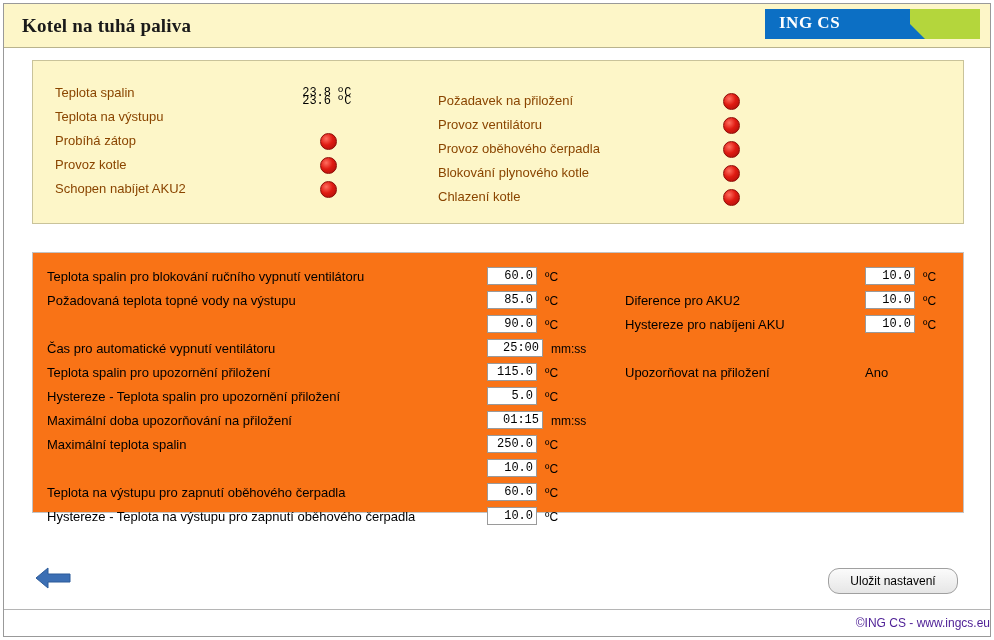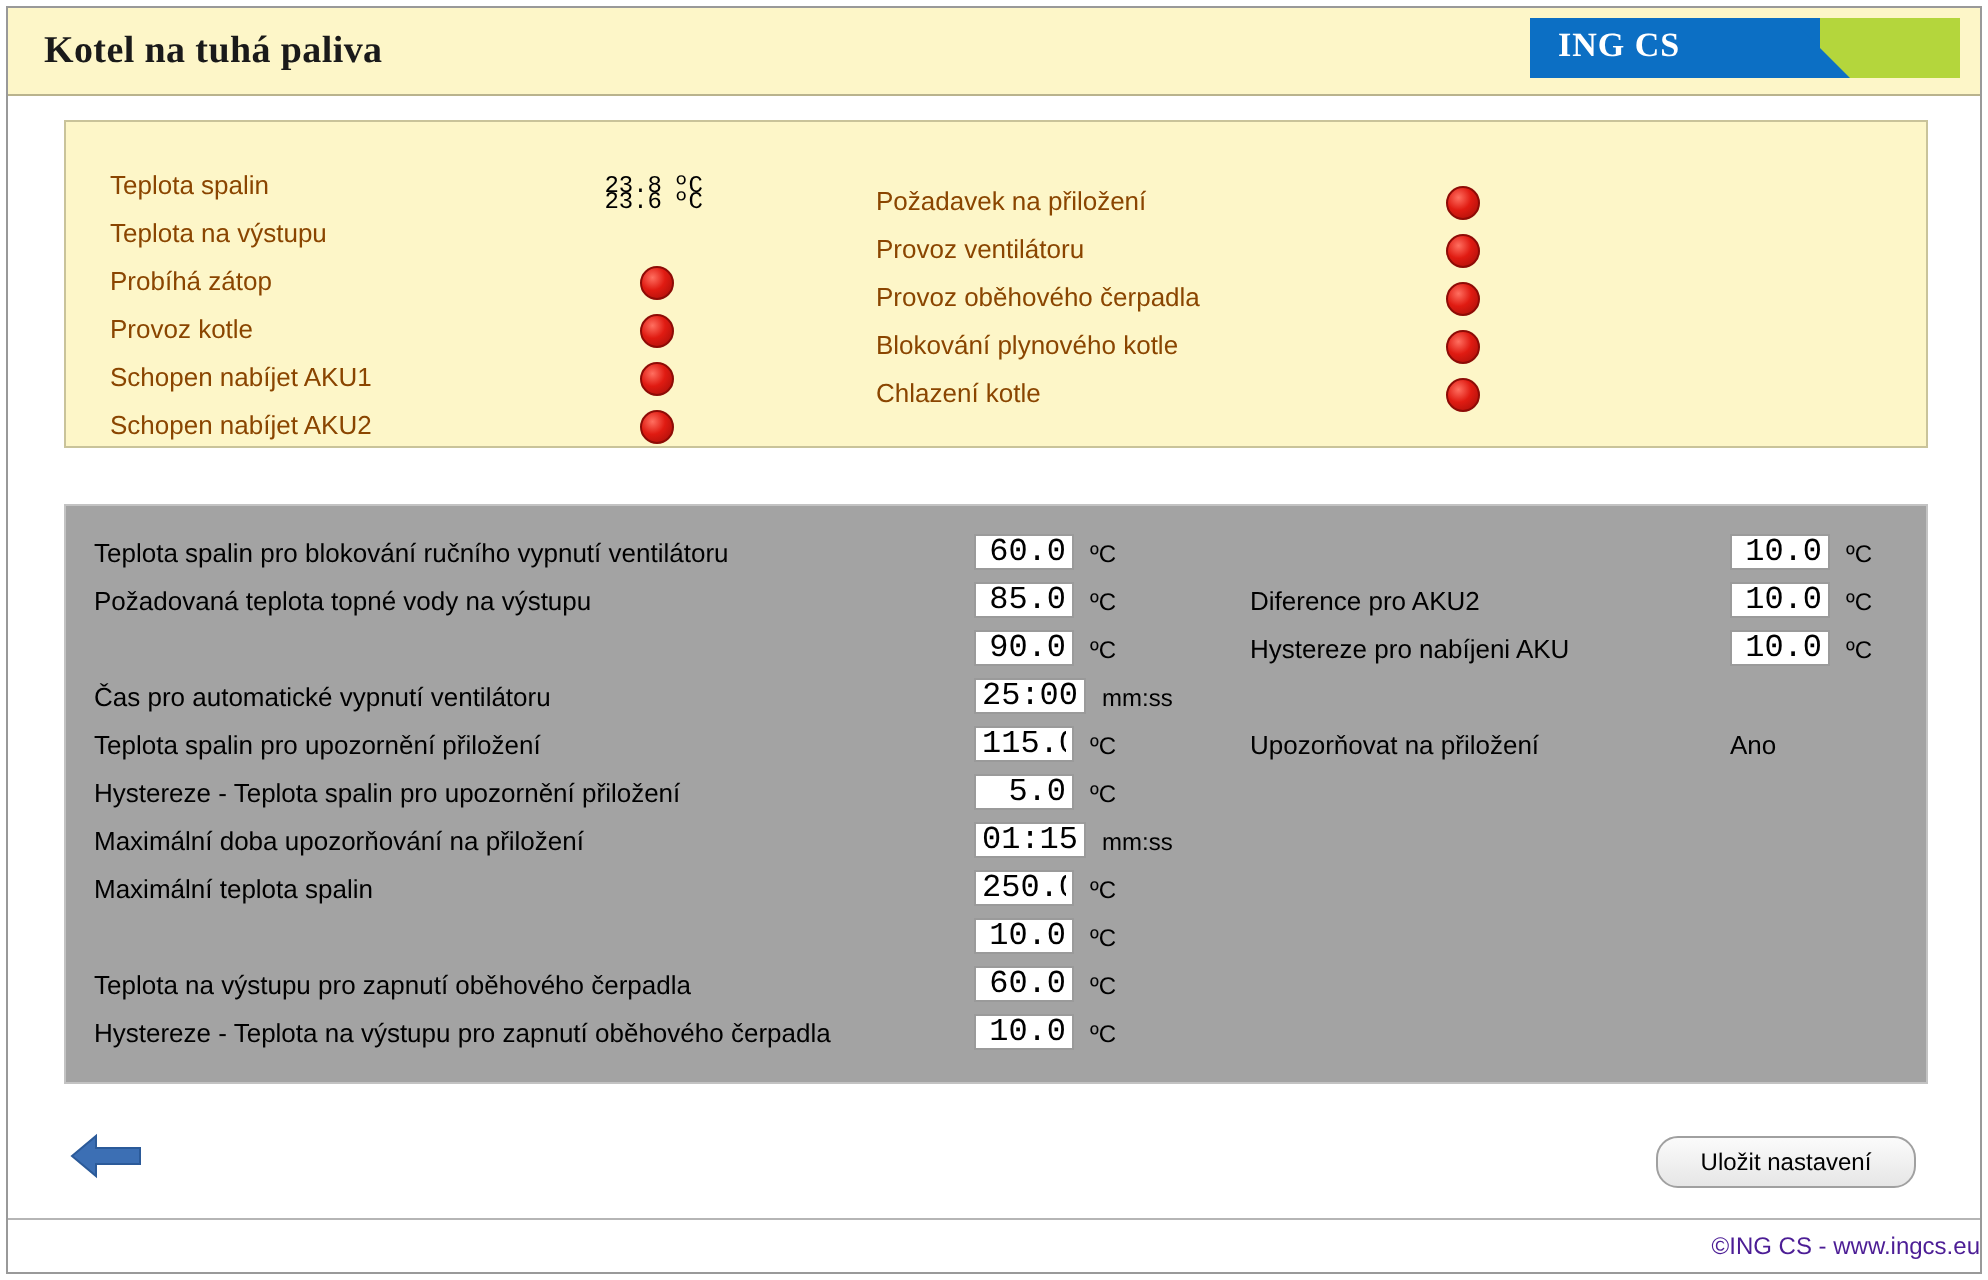--- a/index.html
+++ b/index.html
@@ -156,22 +156,22 @@
     box-sizing: border-box;
   }
   .led-left { left: 265px; }
   .led-right { left: 285px; }
   
   .settings-panel {
     position: absolute;
     left: 28px;
     top: 248px;
     width: 932px;
-    height: 290px;
-    background: #a3a3a3;
+    height: 261px;
+    background: #f97316;
     border: 1px solid #c3c3c3;
     box-sizing: border-box;
   }
   .set-col-left {
     position: absolute;
     left: 14px;
     top: 12px;
     width: 540px;
   }
   .set-col-right {
@@ -194,21 +194,21 @@
   }
   .set-field {
     position: absolute;
     top: 2px;
     width: 50px;
     height: 18px;
     line-height: 18px;
     border: 1px solid #9a9a9a;
     background: #ffffff;
     font-family: "Liberation Mono", monospace;
-    font-size: 16px;
+    font-size: 12px;
     text-align: right;
     padding: 0 3px;
     box-sizing: border-box;
     color: #000000;
   }
   .set-field.wide { width: 56px; }
   .set-unit {
     position: absolute;
     top: 0;
     font-size: 12px;
@@ -292,24 +292,20 @@
       <div class="status-row">
         <span class="status-label">Probíhá zátop</span>
         <span class="led led-left"></span>
       </div>
 
       <div class="status-row">
         <span class="status-label">Provoz kotle</span>
         <span class="led led-left"></span>
       </div>
 
-      <div class="status-row">
-        <span class="status-label">Schopen nabíjet AKU1</span>
-        <span class="led led-left"></span>
-      </div>
 
       <div class="status-row">
         <span class="status-label">Schopen nabíjet AKU2</span>
         <span class="led led-left"></span>
       </div>
 
     </div>
 
     <div class="status-col-right">
 

